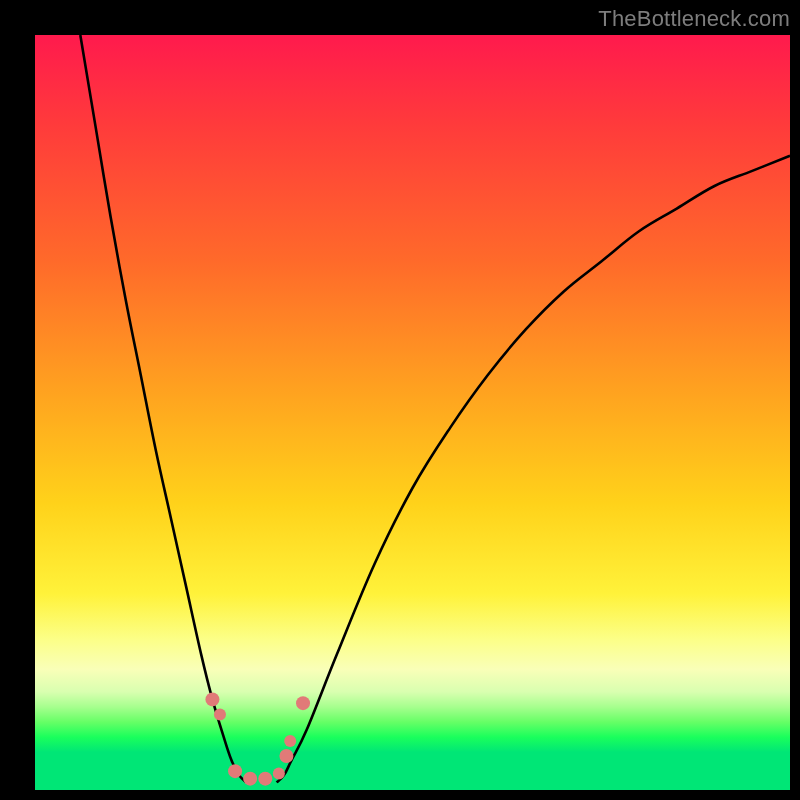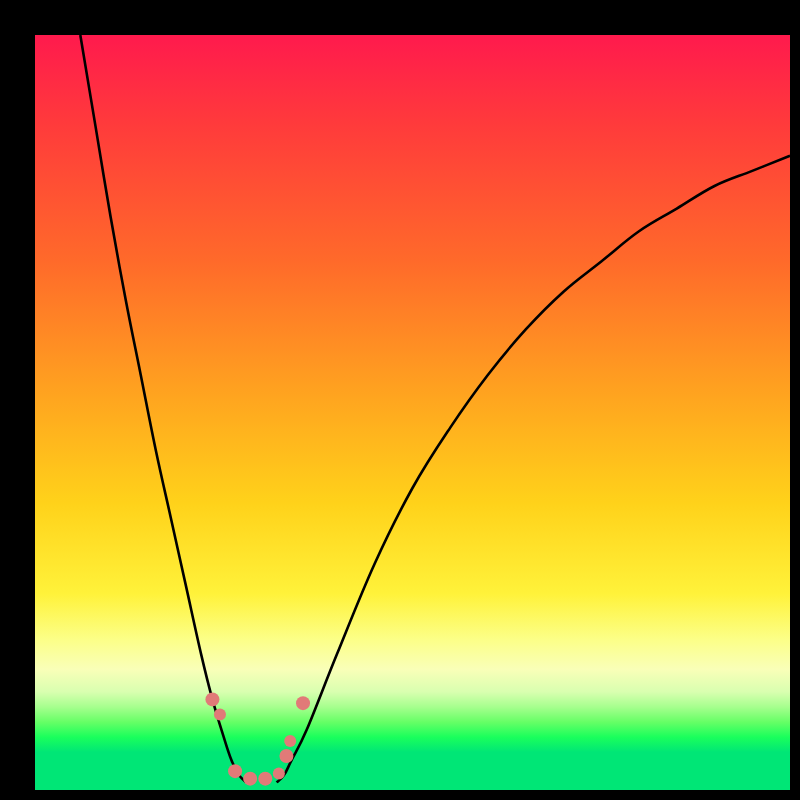--- a/index.html
+++ b/index.html
@@ -63,20 +63,21 @@
     overflow: visible;
   }
   .marker {
     fill: #e17a78;
   }
 </style>
 </head>
 <body>
 
 <div class="frame">
+  <div class="watermark">TheBottleneck.com</div>
 
   <div class="plot-area">
     <svg class="curves" viewBox="0 0 755 755">
       <path id="left-branch" fill="none" stroke="#000" stroke-width="2.6" d="M 45.3 0 C 48.018 16.308000000000003, 54.964 57.984000000000016, 60.4 90.60000000000002 C 65.836 123.21600000000004, 70.06400000000001 149.94300000000004, 75.5 181.20000000000005 C 80.93599999999999 212.45700000000005, 85.16399999999999 235.711, 90.6 264.25 C 96.036 292.789, 100.26400000000001 312.56999999999994, 105.70000000000002 339.74999999999994 C 111.13600000000002 366.92999999999995, 115.364 389.429, 120.8 415.25 C 126.23599999999999 441.071, 130.464 458.738, 135.9 483.2 C 141.336 507.662, 145.564 526.688, 151 551.15 C 156.436 575.612, 161.3435 598.715, 166.1 619.1 C 170.85649999999998 639.485, 173.34799999999998 649.451, 177.42499999999998 664.4 C 181.50199999999998 679.3489999999999, 185.3525 691.278, 188.75 702.15 C 192.1475 713.0219999999999, 193.582 718.005, 196.3 724.8 C 199.01800000000003 731.5949999999999, 201.132 735.823, 203.85000000000002 739.9 C 206.56800000000004 743.977, 210.04100000000003 746.091, 211.40000000000003 747.45"></path>
       <path id="right-branch" fill="none" stroke="#000" stroke-width="2.6" d="M 241.6 747.45 C 242.959 746.091, 246.432 743.977, 249.15 739.9 C 251.86800000000002 735.823, 252.62300000000005 732.954, 256.70000000000005 724.8 C 260.77700000000004 716.646, 263.646 713.626, 271.8 694.6 C 279.954 675.5740000000001, 289.769 648.998, 302 619.1 C 314.231 589.202, 326.16 558.398, 339.75 528.5 C 353.34 498.602, 363.90999999999997 477.462, 377.5 453 C 391.09000000000003 428.538, 401.6600000000001 412.985, 415.25000000000006 392.6 C 428.84000000000003 372.21500000000003, 439.41 357.417, 453 339.74999999999994 C 466.59 322.0829999999999, 477.16 309.399, 490.75 294.45 C 504.34 279.501, 514.91 268.931, 528.5 256.7 C 542.09 244.469, 552.66 237.372, 566.25 226.5 C 579.84 215.628, 590.41 205.81299999999996, 604 196.29999999999995 C 617.59 186.78699999999995, 628.16 181.80399999999997, 641.75 173.64999999999998 C 655.34 165.49599999999998, 665.91 157.795, 679.5 151 C 693.09 144.205, 703.66 141.33600000000007, 717.25 135.9000000000001 C 730.84 130.4640000000001, 748.205 123.51800000000007, 755 120.80000000000007"></path>
       <g id="markers">
           <circle cx="177.42499999999998" cy="664.4" r="7" class="marker"></circle>
           <circle cx="184.975" cy="679.5" r="6" class="marker"></circle>
           <circle cx="200.07500000000002" cy="736.125" r="7" class="marker"></circle>
           <circle cx="215.17499999999998" cy="743.675" r="7" class="marker"></circle>

